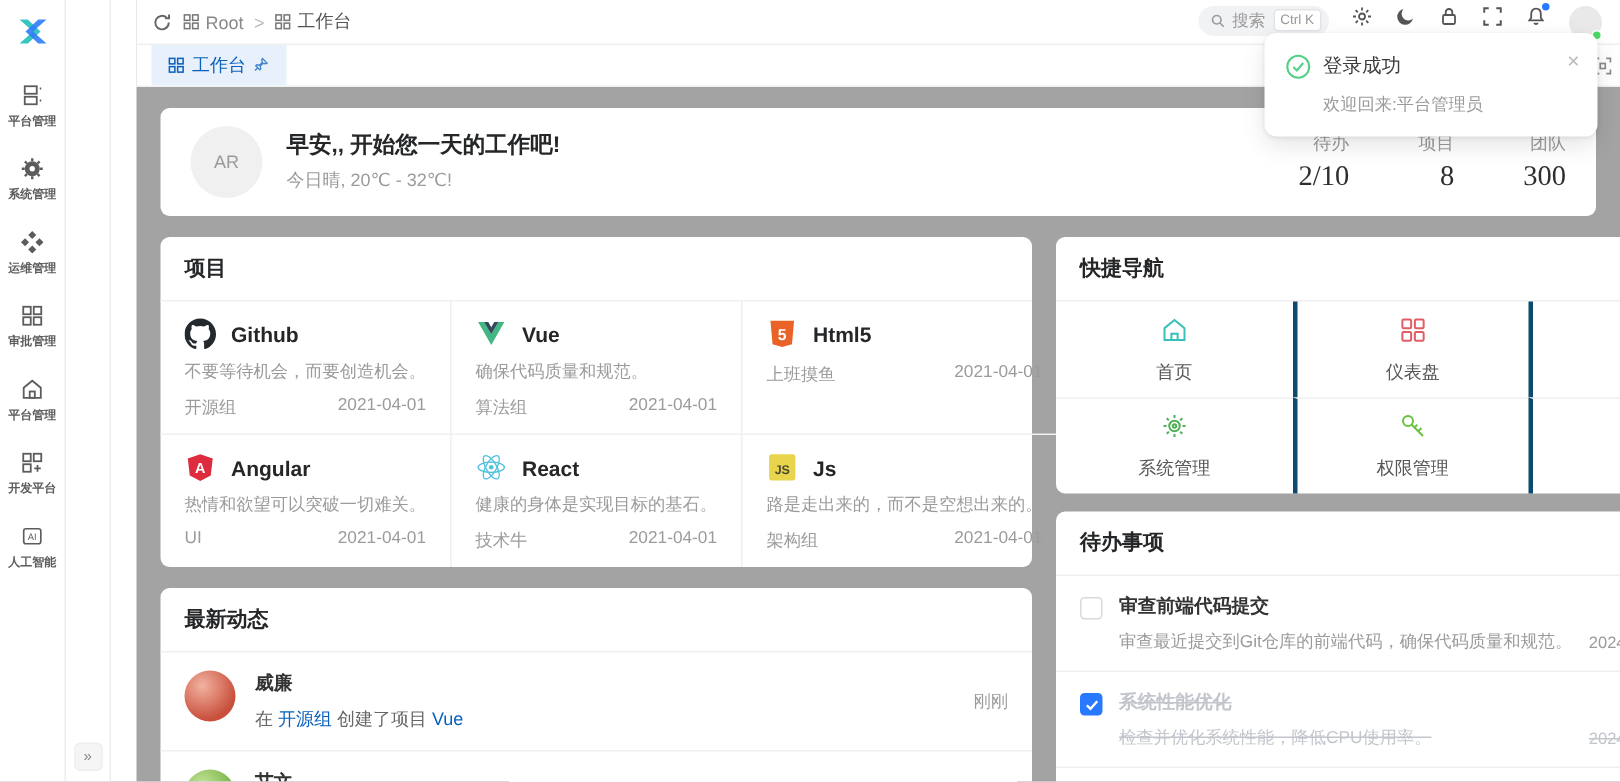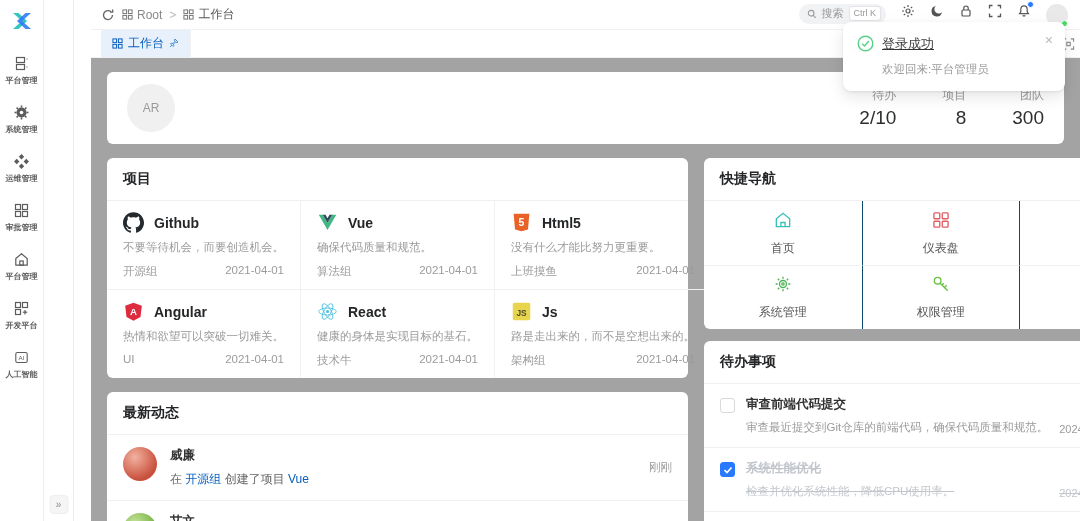--- a/index.html
+++ b/index.html
@@ -52,41 +52,41 @@
 
   
   .welcome-card { background:#fff; border-radius:6px; padding:12px 20px; display:flex; align-items:center; flex:0 0 72px; }
   .avatar-lg { width:48px; height:48px; border-radius:50%; background:#f0f0f0; color:#9a9a9a; font-size:12px; display:flex; align-items:center; justify-content:center; }
   .welcome-text { margin-left:16px; }
   .welcome-title { font-size:15px; font-weight:bold; color:#242628; }
   .welcome-sub { font-size:12px; color:#9b9b9b; margin-top:6px; }
   .stats { margin-left:auto; display:flex; gap:46px; }
   .stat { text-align:right; }
   .stat-label { font-size:12px; color:#9b9b9b; }
-  .stat-value { font-size:19px; color:#2c2e30; margin-top:3px; }
+  .stat-value { font-size:19px; color:#2c2e30; margin-top:3px;font-family:Liberation Serif, serif; }
 
   .columns { display:flex; gap:16px; align-items:flex-start; flex:1; min-height:0; }
   .col-left { width:581px; flex:0 0 581px; display:flex; flex-direction:column; gap:14px; }
   .col-right { flex:1; display:flex; flex-direction:column; gap:12px; }
 
   
   .projects-grid { display:grid; grid-template-columns:repeat(3,1fr); }
   .project-cell { padding:11px 16px 10px; cursor:pointer; }
   .project-cell:nth-child(n+4) { border-top:1px solid #f0f0f0; }
   .project-cell:nth-child(3n+2), .project-cell:nth-child(3n+3) { border-left:1px solid #f0f0f0; }
   .project-head { display:flex; align-items:center; gap:10px; font-size:14px; font-weight:bold; color:#242628; }
   .project-head svg { width:21px; height:21px; }
   .project-desc { margin-top:7px; font-size:11.5px; color:#9b9b9b; white-space:nowrap; overflow:hidden; }
   .project-foot { margin-top:9px; display:flex; justify-content:space-between; font-size:11.5px; color:#9b9b9b; }
 
   
   .qn-grid { display:grid; grid-template-columns:repeat(3,1fr); }
   .qn-cell { height:64px; display:flex; flex-direction:column; align-items:center; justify-content:center; gap:7px; font-size:12px; color:#555; cursor:pointer; }
   .qn-cell svg { width:20px; height:20px; }
-  .qn-cell:nth-child(3n+2), .qn-cell:nth-child(3n+3) { border-left:1px solid #0c4a6e; }
+  .qn-cell:nth-child(3n+2), .qn-cell:nth-child(3n+3) { border-left:3px solid #0c4a6e; }
   .qn-cell:nth-child(n+4) { border-top:1px solid #f0f0f0; }
   .c-home{color:#38c0ba}.c-dash{color:#e25c64}.c-comp{color:#f7944d}
   .c-sys{color:#4fb055}.c-perm{color:#69c23f}.c-chart{color:#2fc1ef}
 
   
   .todo-item { display:flex; gap:11px; padding:12px 16px; }
   .todo-item:not(:last-child) { border-bottom:1px solid #f0f0f0; }
   .todo-check { width:15px; height:15px; flex:0 0 15px; border:1px solid #d9d9d9; border-radius:3px; background:#fff; margin-top:2px; cursor:pointer; display:flex; align-items:center; justify-content:center; }
   .todo-check.checked { background:#2979ff; border-color:#2979ff; }
   .todo-check svg { width:10px; height:10px; }
@@ -102,21 +102,21 @@
   .act-avatar { width:34px; height:34px; flex:0 0 34px; border-radius:50%; }
   .av-0 { background:radial-gradient(circle at 35% 30%, #f2b2a0, #c8503c 70%); }
   .av-1 { background:radial-gradient(circle at 35% 30%, #c6e39a, #6fae3c 70%); }
   .act-name { font-size:12.5px; font-weight:bold; color:#333; }
   .act-line { font-size:12px; color:#666; margin-top:7px; }
   .act-link { color:#0960bd; cursor:pointer; }
   .act-time { margin-left:auto; font-size:11.5px; color:#9b9b9b; align-self:center; white-space:nowrap; }
 
   
   .toast { position:absolute; top:22px; right:15px; width:222px; background:#fff; border-radius:8px; box-shadow:0 6px 16px rgba(0,0,0,.10), 0 1px 3px rgba(0,0,0,.08); padding:13px 14px 14px; z-index:60; }
-  .toast-head { display:flex; align-items:flex-start; gap:8px;text-decoration:underline; }
+  .toast-head { display:flex; align-items:flex-end; gap:8px; }
   .toast-check { width:17px; height:17px; color:#55d187; }
   .toast-check svg { width:17px; height:17px; display:block; }
   .toast-title { font-size:13px; color:#3c3c3c; }
   .toast-close { position:absolute; top:11px; right:12px; color:#b9b9b9; font-size:14px; line-height:1; cursor:pointer; }
   .toast-msg { margin-top:9px; margin-left:25px; font-size:11.5px; color:#9b9b9b; }
 </style>
 </head>
 <body>
 
 <div class="app">
@@ -305,20 +305,24 @@
           <path d="M1.5 4.5v-3h3M9.5 1.5h3v3M12.5 9.5v3h-3M4.5 12.5h-3v-3"></path>
           <rect x="5.2" y="5.2" width="3.6" height="3.6"></rect>
         </svg>
       </span>
     </div>
 
     <div class="content">
 
       <section class="welcome-card">
         <div class="avatar-lg">AR</div>
+        <div class="welcome-text">
+          <div class="welcome-title">早安,, 开始您一天的工作吧!</div>
+          <div class="welcome-sub">今日晴, 20℃ - 32℃!</div>
+        </div>
         <div class="stats">
           <div class="stat">
             <div class="stat-label">待办</div>
             <div class="stat-value">2/10</div>
           </div>
           <div class="stat">
             <div class="stat-label">项目</div>
             <div class="stat-value">8</div>
           </div>
           <div class="stat">
@@ -366,21 +370,20 @@
               </div>
 
               <div class="project-cell">
                 <div class="project-head">
                   <svg viewBox="0 0 24 24">
                     <path fill="#e96228" d="M3 2h18l-1.6 18L12 22l-7.4-2Z"></path>
                     <text x="12" y="16.5" font-size="12" text-anchor="middle" fill="#fff" font-family="'Liberation Sans',sans-serif" font-weight="bold">5</text>
                   </svg>
                   <span>Html5</span>
                 </div>
-                <div class="project-desc">没有什么才能比努力更重要。</div>
                 <div class="project-foot">
                   <span>上班摸鱼</span>
                   <span>2021-04-01</span>
                 </div>
               </div>
 
               <div class="project-cell">
                 <div class="project-head">
                   <svg viewBox="0 0 24 24">
                     <path fill="#dd2c3e" d="M12 2 2.5 5.4 4 18.3 12 22.5 20 18.3 21.5 5.4Z"></path>

